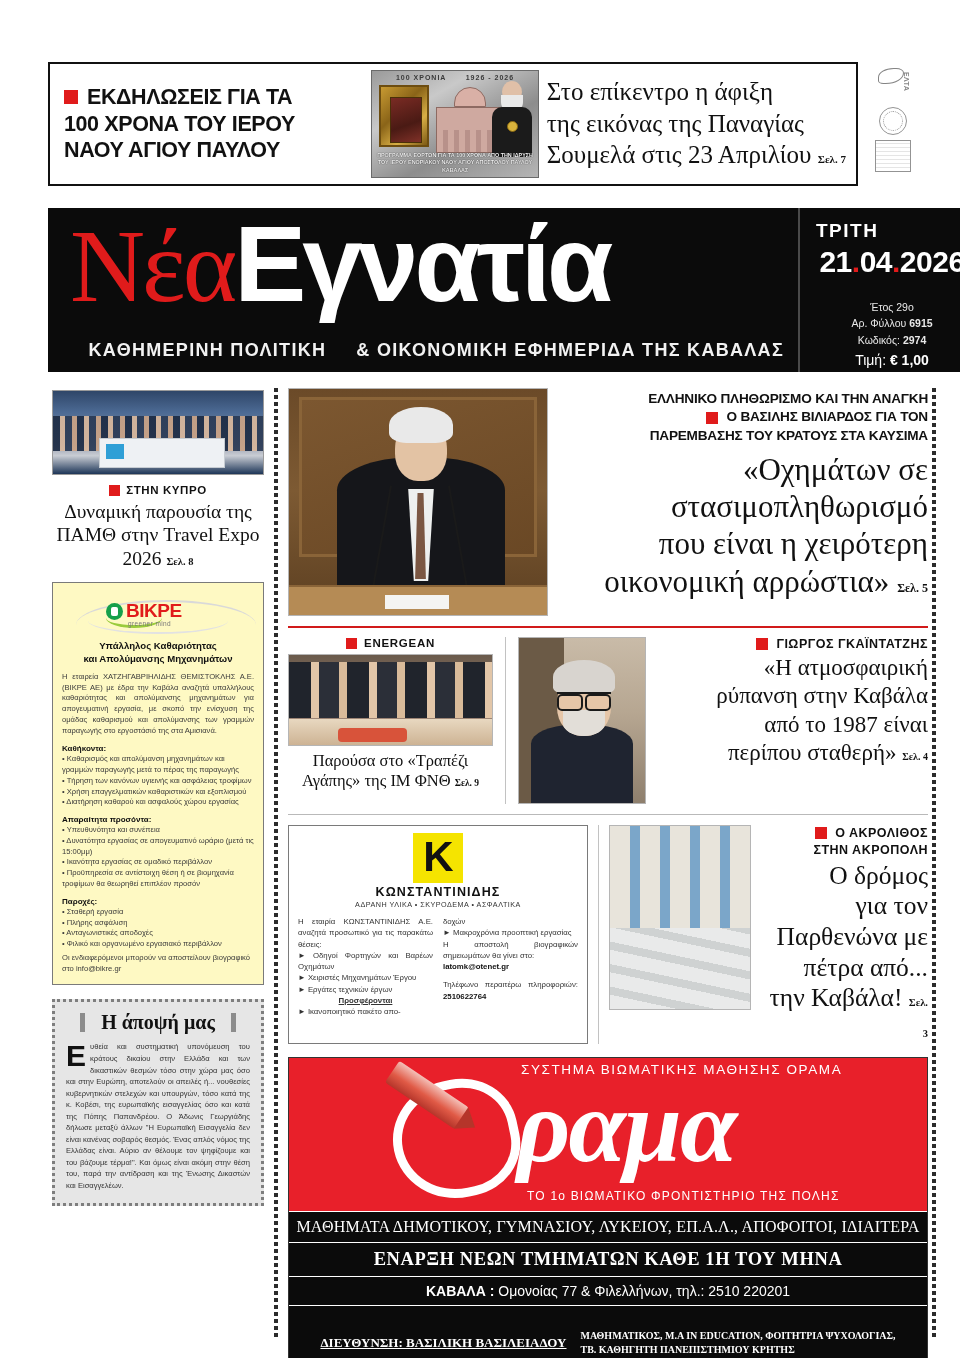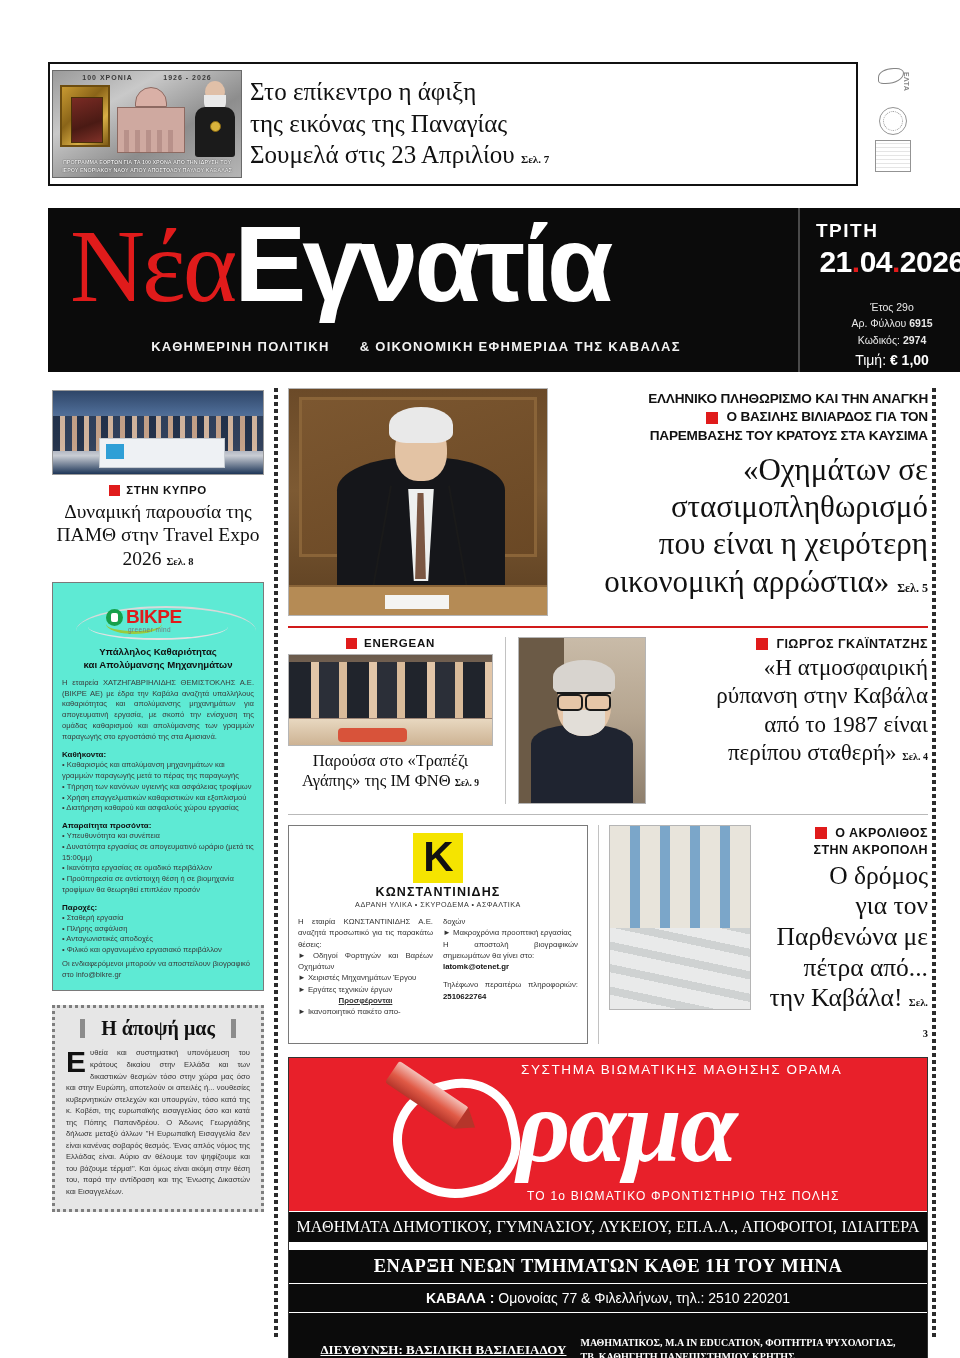--- a/index.html
+++ b/index.html
@@ -135,22 +135,22 @@
   .mh-left { flex:1; position:relative; }
   .mh-title {
     position:absolute; left:22px; top:-2px; width:100%;
     font-family:"Liberation Sans", sans-serif; font-weight:bold;
     font-size:108px; line-height:1.08; letter-spacing:-3px; white-space:nowrap;
   }
   .mh-title .nea { color:#e01b1b; font-style:normal; font-weight:normal;
     font-family:"Liberation Serif", serif; font-size:104px; }
   .mh-title .egnatia { color:#ffffff; letter-spacing:-4px; }
   .mh-sub {
-    position:absolute; left:0; right:14px; bottom:18px; text-align:center;
-    color:#f2f2f2; font-size:13px; font-weight:bold; letter-spacing:1.3px;
+    position:absolute; left:0; right:14px; bottom:11px; text-align:right;
+    color:#f2f2f2; font-size:18px; font-weight:bold; letter-spacing:1.3px;
   }
   .mh-sub .sp { display:inline-block; width:30px; }
   .mh-right {
     width:186px; border-left:2px solid #4a4a4a;
     padding:12px 10px 10px; text-align:center; color:#fff;
     display:flex; flex-direction:column; align-items:center;
   }
   .mh-day { font-size:19px; font-weight:bold; letter-spacing:1.5px; align-self:flex-start; margin-left:6px;}
   .mh-date { font-size:30px; font-weight:bold; letter-spacing:-0.5px; margin-top:3px; }
   .mh-date .dot { color:#e01b1b; }
@@ -193,22 +193,22 @@
   }
   .lc-kicker .redsq{ width:11px;height:11px; }
   .lc-head {
     margin-top:4px; text-align:center;
     font-family:"Liberation Serif", serif; font-size:19.5px; line-height:1.2; color:#111;
   }
   .lc-head .sel { font-size:10.5px; font-weight:bold; }
 
   
   .vikre {
-    margin-top:12px; width:212px; border:1px solid #7a7a7a; background:#5eead4;
-    padding:21px 9px 10px;
+    margin-top:12px; width:212px; border:1px solid #7a7a7a; background:#fef9c3;
+    padding:15px 9px 10px;
   }
   .vikre-logo { height:36px; position:relative; margin-bottom:5px; }
   .vikre-logo .swoosh {
     position:absolute; left:14px; top:2px; width:180px; height:30px;
     border-top:2px solid #d9d9d9; border-radius:60% 60% 0 0 / 100% 100% 0 0;
   }
   .vikre-logo .swoosh2 {
     position:absolute; left:26px; top:20px; width:140px; height:16px;
     border-bottom:2px solid #e2e2e2; border-radius:0 0 60% 60% / 0 0 100% 100%;
   }
@@ -473,35 +473,43 @@
   }
   .or-t2 {
     position:absolute; left:238px; bottom:8px; font-size:12px; letter-spacing:1.2px; color:#fff;
   }
   .or-bar {
     background:#0b0b0b; color:#fff; text-align:center;
     font-family:"Liberation Serif", serif; padding:6px 4px;
     border-top:1px solid #fff;
   }
   .or-bar.b1 { font-size:16px; letter-spacing:.2px; }
-  .or-bar.b2 { font-size:18.5px; font-weight:bold; letter-spacing:.6px;margin-top:7px; }
+  .or-bar.b2 { font-size:18.5px; font-weight:bold; letter-spacing:.6px; }
   .or-bar.b3 { font-family:"Liberation Sans", sans-serif; font-size:14px; }
   .or-bar.b3 b { font-weight:bold; }
   .or-bar.b4 {
     display:flex; align-items:center; justify-content:center; gap:14px; padding:23px 10px;
   }
   .or-bar.b4 .dir { font-size:13px; font-weight:bold; text-decoration:underline; white-space:nowrap; }
   .or-bar.b4 .cred { font-size:10px; font-weight:bold; line-height:1.35; text-align:left; }
 </style>
 </head>
 <body>
 
 <div class="page">
 
   <div class="topbanner">
+    <div class="tb-left">
+      <div class="tb-l1">
+        <span class="redsq"></span>
+        <span class="ln">ΕΚΔΗΛΩΣΕΙΣ ΓΙΑ ΤΑ</span>
+      </div>
+      <div class="ln">100 ΧΡΟΝΑ ΤΟΥ ΙΕΡΟΥ</div>
+      <div class="ln">ΝΑΟΥ ΑΓΙΟΥ ΠΑΥΛΟΥ</div>
+    </div>
 
     <div class="tb-img">
       <div class="gtop">
         <span>100 ΧΡΟΝΙΑ</span>
         <span>1926 - 2026</span>
       </div>
       <div class="icon-panel"></div>
       <div class="church">
         <div class="dome"></div>
         <div class="body"></div>

